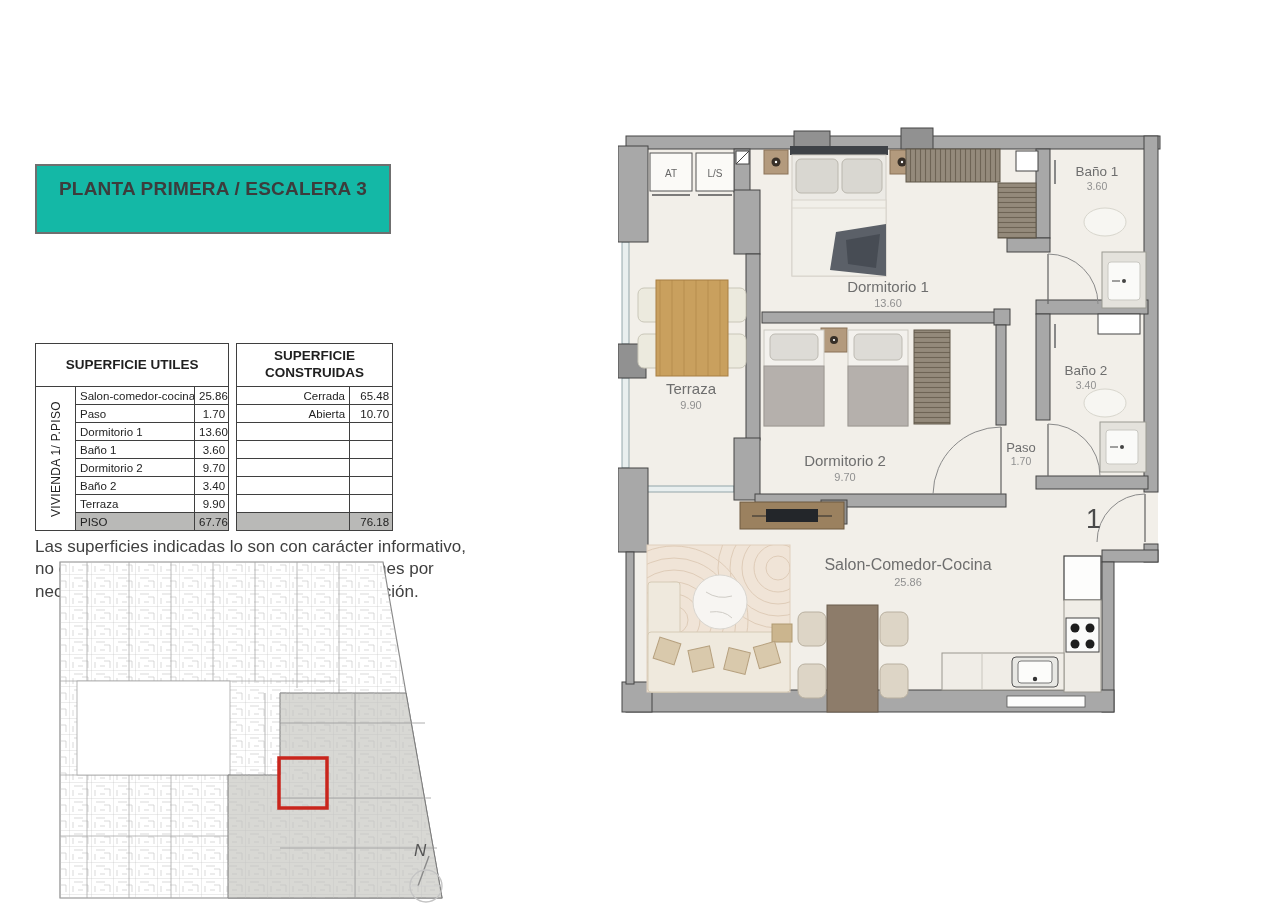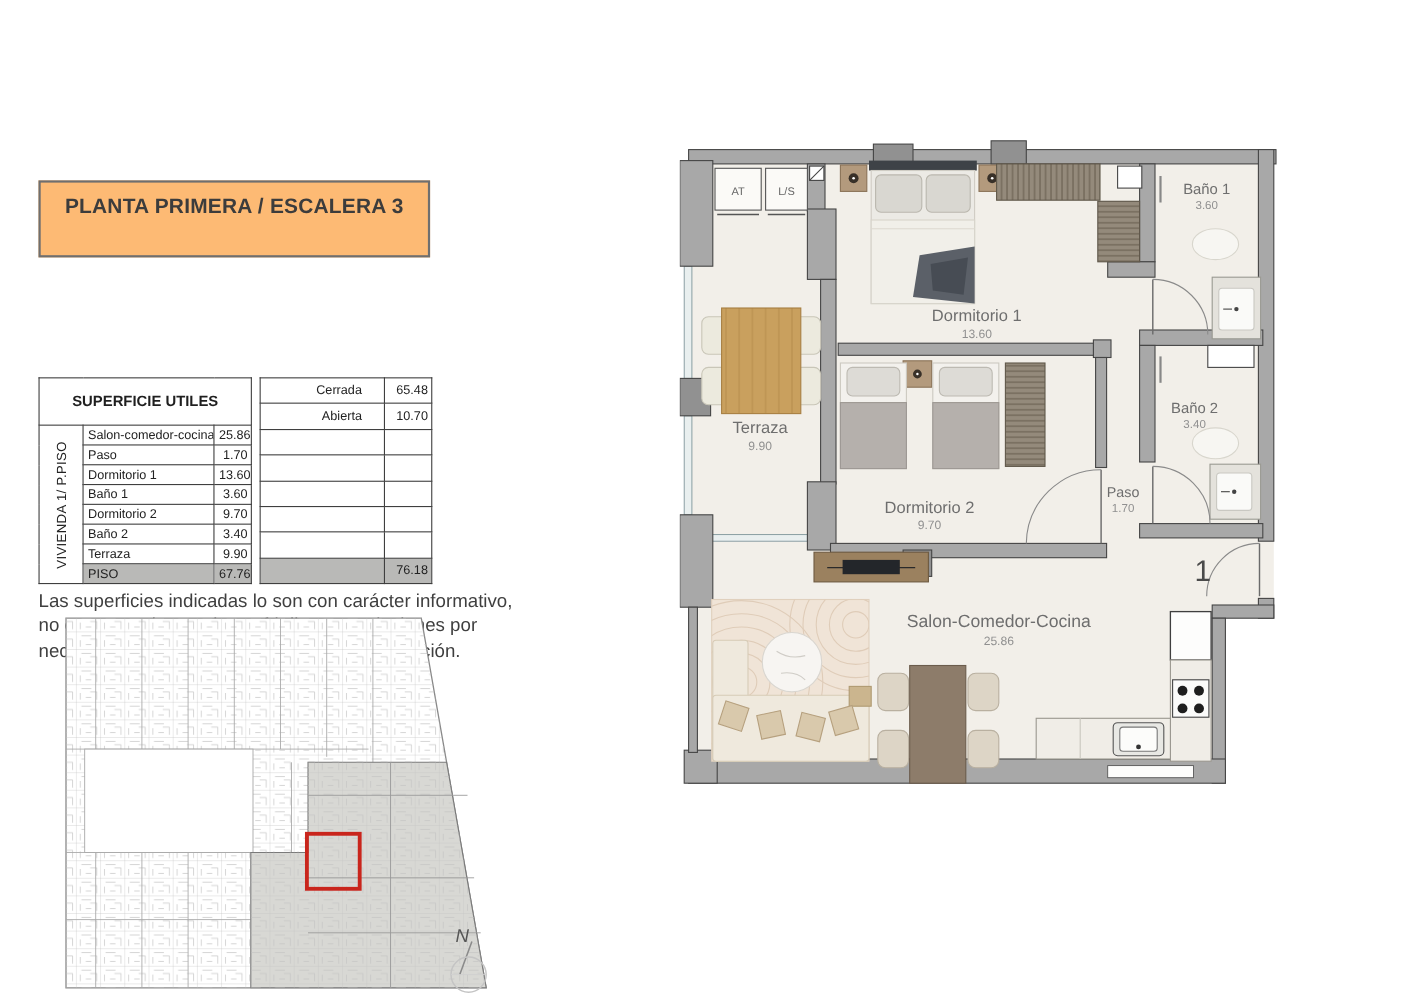--- a/index.html
+++ b/index.html
@@ -3,21 +3,21 @@
 <meta charset="utf-8">
 <style>
   html,body{margin:0;padding:0;}
   body{
     width:1280px;height:905px;position:relative;background:#ffffff;
     font-family:"Liberation Sans", sans-serif;overflow:hidden;
   }
   
   .title-box{
     position:absolute;left:35px;top:164px;width:356px;height:70px;
-    border:2px solid #6f6f6f;background:#fdba74;box-sizing:border-box;
+    border:2px solid #6f6f6f;background:#14b8a6;box-sizing:border-box;
     padding:10px 0 0 22px;color:#3c3c3c;
   }
   .title-box .t-line{font-size:19px;font-weight:700;line-height:25px;letter-spacing:.2px;}
   
   .tables{position:absolute;left:35px;top:343px;display:flex;gap:7px;}
   table{border-collapse:collapse;table-layout:fixed;background:#fff;}
   table,td,th{border:1.5px solid #3f3f3f;}
   th{font-size:13.5px;font-weight:700;color:#1f1f1f;height:42px;text-align:center;padding:0 6px;line-height:1.25;}
   td{font-size:11.5px;color:#222;height:18px;padding:0 4px;box-sizing:border-box;white-space:nowrap;overflow:hidden;}
   .tbl-utiles{width:193px;border-radius:27px;}
@@ -27,21 +27,21 @@
   .tbl-constr{width:156px;}
   .tbl-constr col.c-lab{width:113px;}
   .tbl-constr col.c-val{width:43px;}
   td.side-cell{position:relative;padding:0;}
   td.side-cell span{
     position:absolute;left:50%;top:50%;
     transform:translate(-50%,-50%) rotate(-90deg);
     white-space:nowrap;font-size:12px;color:#222;letter-spacing:.3px;
   }
   td.v{text-align:right;padding-right:3px;}
-  td.lab-r{text-align:right;padding-right:20px;}
+  td.lab-r{text-align:right;padding-right:4px;}
   tr.total-row td{background:#b9b9b7;font-size:11.5px;}
   
   .disclaimer{
     position:absolute;left:35px;top:536px;width:432px;
     font-size:17px;line-height:1.32;color:#3f3f3f;
   }
   
   .siteplan{position:absolute;left:25px;top:558px;}
   .mainplan{position:absolute;left:618px;top:120px;}
   .compass{position:absolute;left:398px;top:836px;}
@@ -104,20 +104,23 @@
     </tr>
   </tbody>
     </table>
 
   <table class="tbl-constr">
     <colgroup>
         <col class="c-lab">
         <col class="c-val">
       </colgroup>
     <tbody>
+        <tr>
+          <th colspan="2">SUPERFICIE CONSTRUIDAS</th>
+        </tr>
     <tr>
           <td class="lab-r">Cerrada</td>
           <td class="v">65.48</td>
         </tr>
     <tr>
           <td class="lab-r">Abierta</td>
           <td class="v">10.70</td>
         </tr>
     <tr>
           <td class="lab-r"></td>

